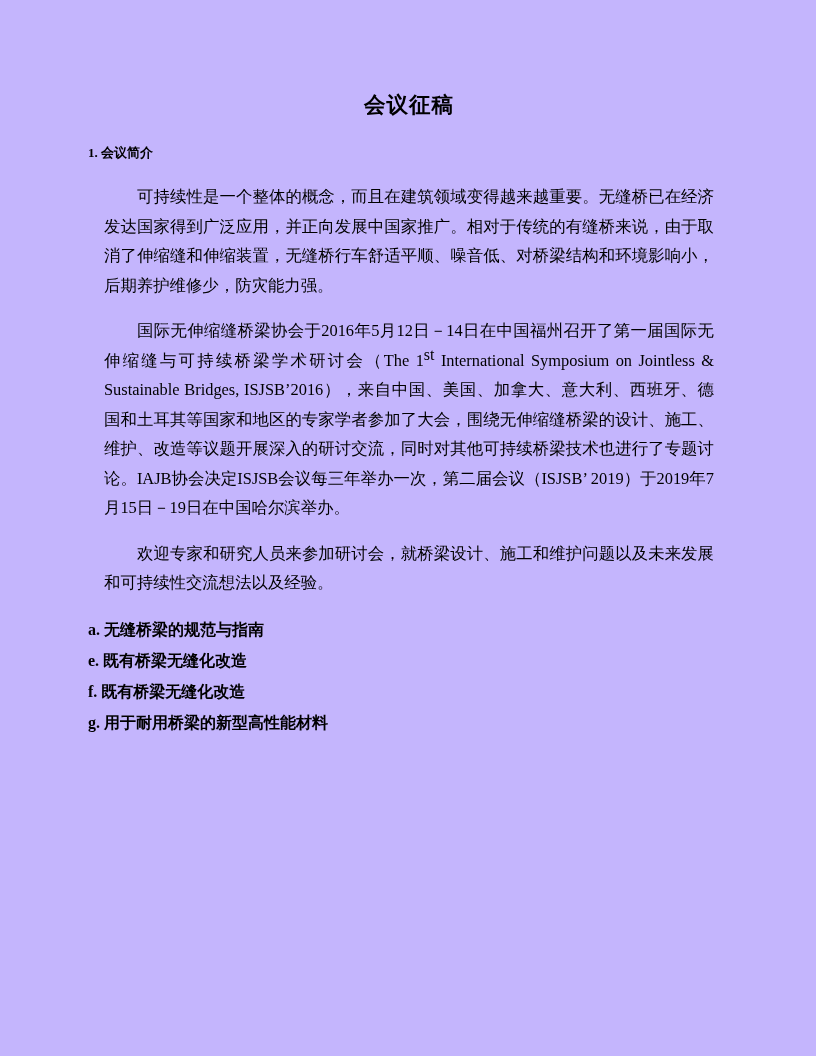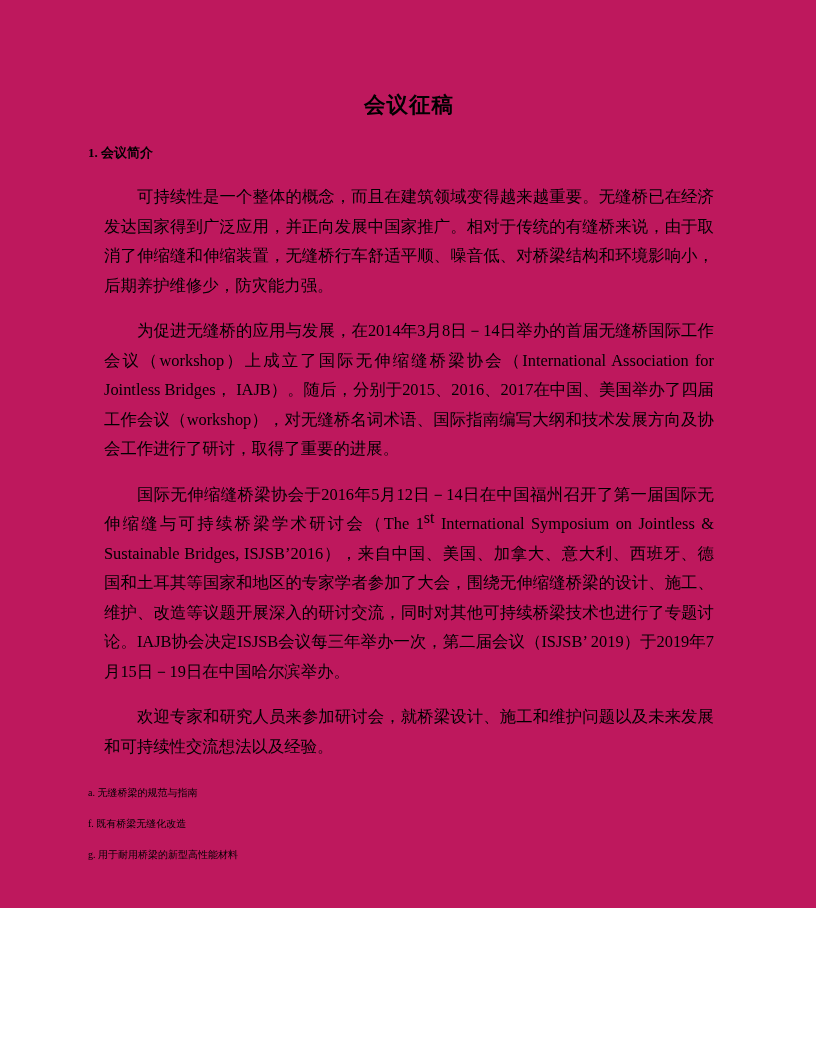--- a/index.html
+++ b/index.html
@@ -3,23 +3,23 @@
 <meta charset="utf-8">
 <style>
   html, body {
     margin: 0;
     padding: 0;
     background: #ffffff;
   }
   .page {
     position: relative;
     width: 816px;
-    height: 908px;
+    height: 1056px;
     margin: 0 auto;
-    background: #be185d;
+    background: #c4b5fd;
     box-sizing: border-box;
     padding: 90px 86px 0 88px;
     font-family: "Liberation Serif", "DejaVu Serif", serif;
     color: #000000;
     overflow: hidden;
   }
   .doc-title {
     font-size: 21.5px;
     font-weight: bold;
     text-align: center;
@@ -45,43 +45,44 @@
   }
   .body-para sup {
     font-size: 16px;
     line-height: 0;
   }
   .topic-list {
     margin: 0;
     padding: 0;
   }
   .topic-item {
-    font-size: 10px;
+    font-size: 16px;
     line-height: 31px;
     margin: 0;
     text-indent: 0;
+    font-weight: bold;
   }
 </style>
 </head>
 <body>
 
 <div class="page">
 
   <div class="doc-title">会议征稿</div>
 
   <div class="section-heading first">1. 会议简介</div>
 
   <p class="body-para">可持续性是一个整体的概念，而且在建筑领域变得越来越重要。无缝桥已在经济发达国家得到广泛应用，并正向发展中国家推广。相对于传统的有缝桥来说，由于取消了伸缩缝和伸缩装置，无缝桥行车舒适平顺、噪音低、对桥梁结构和环境影响小，后期养护维修少，防灾能力强。</p>
 
-  <p class="body-para">为促进无缝桥的应用与发展，在2014年3月8日－14日举办的首届无缝桥国际工作会议（workshop）上成立了国际无伸缩缝桥梁协会（International Association for Jointless Bridges， IAJB）。随后，分别于2015、2016、2017在中国、美国举办了四届工作会议（workshop），对无缝桥名词术语、国际指南编写大纲和技术发展方向及协会工作进行了研讨，取得了重要的进展。</p>
 
   <p class="body-para"><span>国际无伸缩缝桥梁协会于2016年5月12日－14日在中国福州召开了第一届国际无伸缩缝与可持续桥梁学术研讨会（The 1</span><sup>st</sup><span> International Symposium on Jointless &amp; Sustainable Bridges, ISJSB’2016），来自中国、美国、加拿大、意大利、西班牙、德国和土耳其等国家和地区的专家学者参加了大会，围绕无伸缩缝桥梁的设计、施工、维护、改造等议题开展深入的研讨交流，同时对其他可持续桥梁技术也进行了专题讨论。IAJB协会决定ISJSB会议每三年举办一次，第二届会议（ISJSB’ 2019）于2019年7月15日－19日在中国哈尔滨举办。</span></p>
 
   <p class="body-para">欢迎专家和研究人员来参加研讨会，就桥梁设计、施工和维护问题以及未来发展和可持续性交流想法以及经验。</p>
 
 
   <div class="topic-list">
     <p class="topic-item">a. 无缝桥梁的规范与指南</p>
+    <p class="topic-item">e. 既有桥梁无缝化改造</p>
     <p class="topic-item">f. 既有桥梁无缝化改造</p>
     <p class="topic-item">g. 用于耐用桥梁的新型高性能材料</p>
   </div>
 
 </div>
 
 </body></html>

